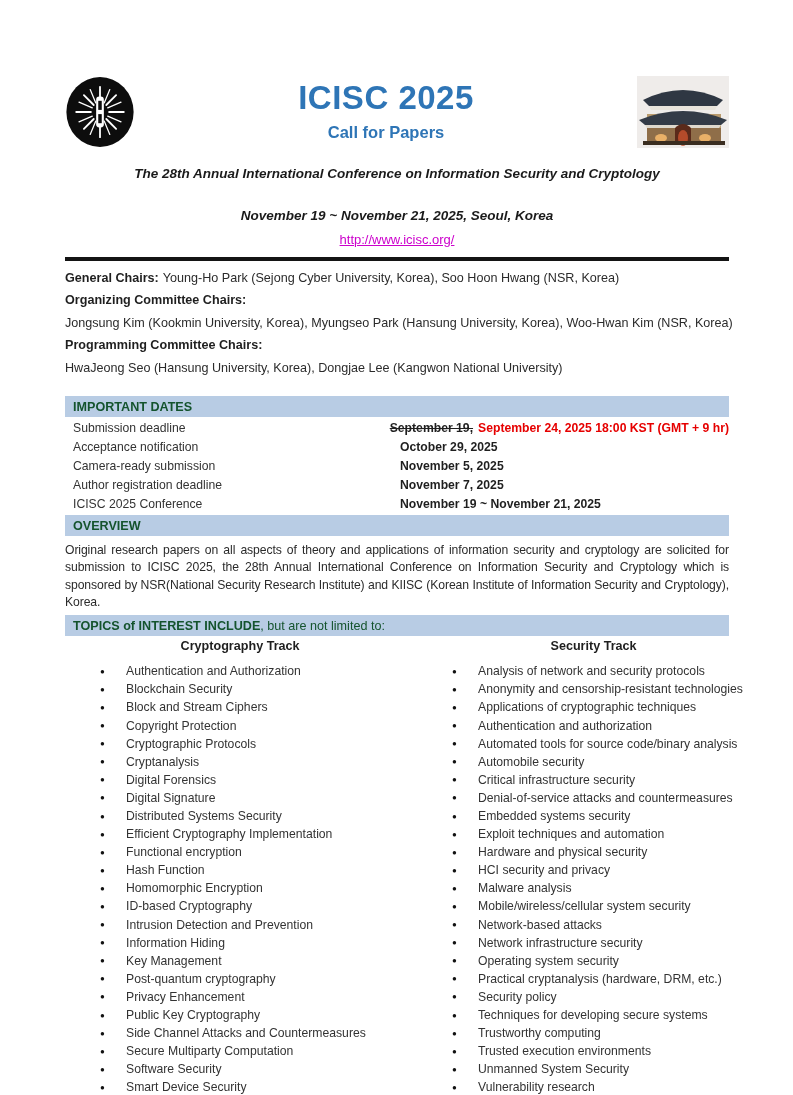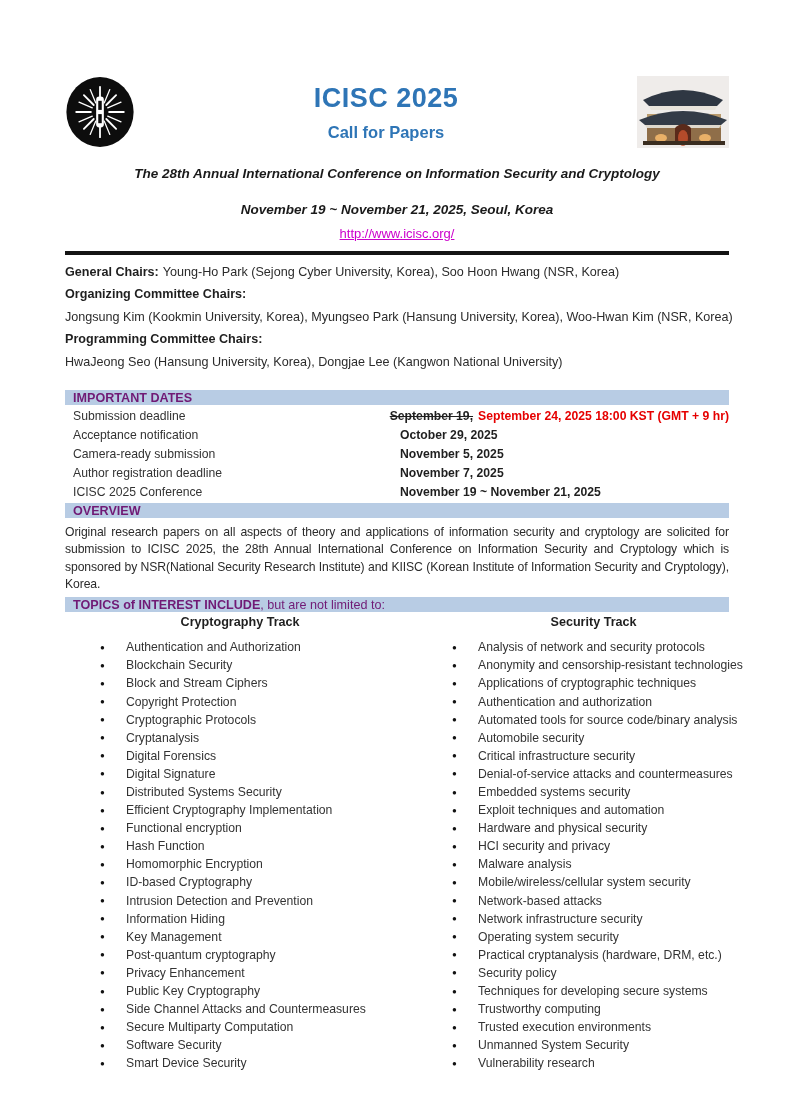--- a/index.html
+++ b/index.html
@@ -7,41 +7,41 @@
   .page {
     position:relative; width:793px; height:1095px; background:#fff;
     font-family:"Liberation Sans", sans-serif; color:#2b2b2b; overflow:hidden;
   }
   .content { padding:0 64px 0 65px; }
 
   
   .header-row { display:flex; justify-content:space-between; align-items:center; margin-top:72px; height:80px; }
   .logo-box { width:70px; height:76px; display:flex; align-items:center; }
   .head-center { flex:1; text-align:center; }
-  .main-title { font-size:27px; font-weight:bold; color:#2e75b6; letter-spacing:0.5px; line-height:32px; }
+  .main-title { font-size:33px; font-weight:bold; color:#2e75b6; letter-spacing:0.5px; line-height:32px; }
   .sub-title { font-size:16.5px; font-weight:bold; color:#2e75b6; margin-top:9px; }
   .gate-box { width:92px; height:72px; }
 
   .conf-line1 { margin-top:12px; text-align:center; font-size:13.5px; font-weight:bold; font-style:italic; color:#1a1a1a; line-height:20px; }
-  .conf-line2 { margin-top:16px; text-align:center; font-size:13.5px; font-weight:bold; font-style:italic; color:#1a1a1a; line-height:20px; }
+  .conf-line2 { margin-top:22px; text-align:center; font-size:13.5px; font-weight:bold; font-style:italic; color:#1a1a1a; line-height:20px; }
   .url-line { margin-top:4px; text-align:center; line-height:18px; }
   .url-line a { font-size:13px; color:#cc00cc; text-decoration:underline; }
 
   .black-rule { margin-top:8px; height:4px; background:#141414; }
 
   
   .chairs { padding-top:6px; font-size:12.6px; }
   .chairs .line { line-height:22.4px; white-space:nowrap; }
   .chairs .lbl { font-weight:bold; color:#1f1f1f; }
   .chairs .nm { color:#2b2b2b; margin-left:4px; }
   .chairs .nm2 { color:#2b2b2b; }
 
   
-  .sec-bar { height:15px; background:#b8cce4; display:flex; align-items:center; padding-left:8px;
-             font-size:12.6px; color:#701a75; }
+  .sec-bar { height:21px; background:#b8cce4; display:flex; align-items:center; padding-left:8px;
+             font-size:12.6px; color:#14532d; }
   .sec-bar .b { font-weight:bold; }
   .bar-dates { margin-top:17px; }
   .bar-overview { margin-top:2px; }
   .bar-topics { margin-top:4px; }
 
   
   .dates-table { margin-top:2px; }
   .d-row { display:flex; height:18.8px; align-items:center; font-size:12.2px; }
   .d-label { width:335px; padding-left:8px; color:#333; }
   .d-value { font-weight:bold; color:#1f1f1f; white-space:nowrap; }

